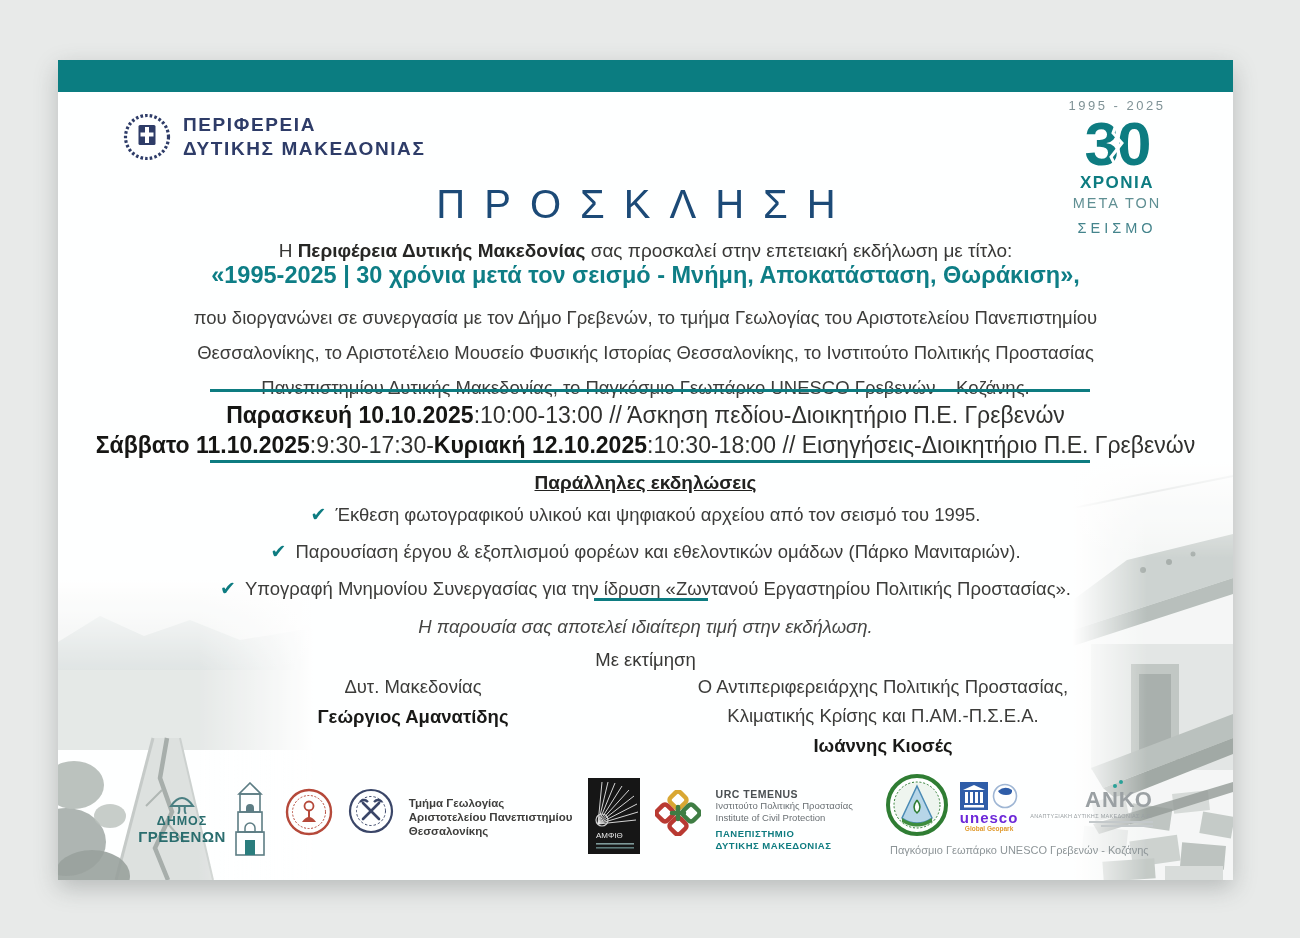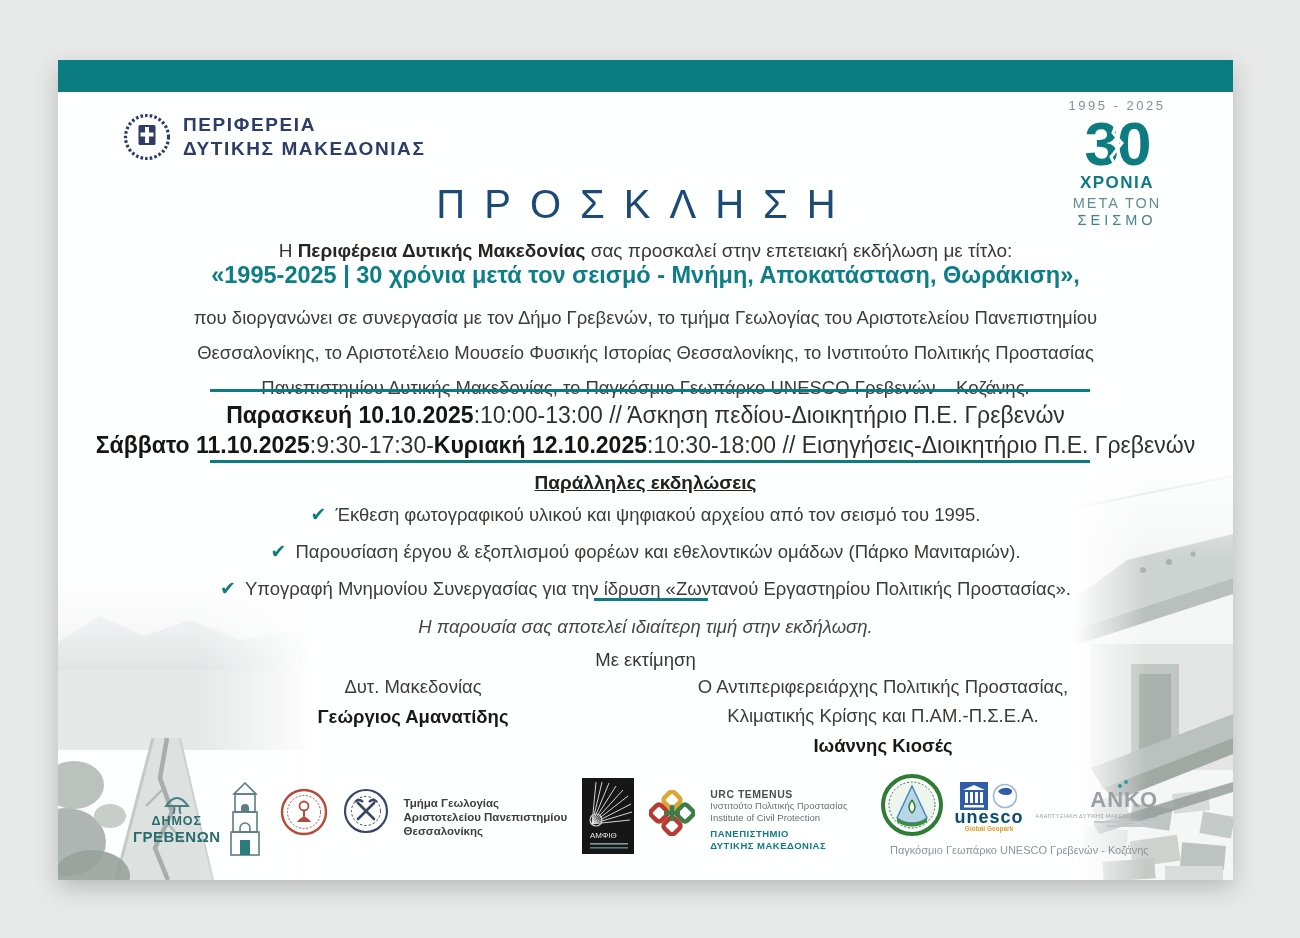--- a/index.html
+++ b/index.html
@@ -12,21 +12,21 @@
 
   
   .region-block { position:absolute; left:64px; top:52px; display:flex; align-items:center; gap:11px; }
   .region-text { color:#2e3c68; font-weight:700; letter-spacing:1.6px; font-size:19px; line-height:24px; }
   .anniv { position:absolute; right:46px; top:38px; width:140px; text-align:center; color:#0d7c81; }
   .anniv-years { font-size:13px; letter-spacing:2.5px; color:#7f9296; margin-bottom:2px; }
   .anniv-30 { position:relative; font-size:62px; font-weight:800; line-height:58px; letter-spacing:-2px; }
   .anniv-30 svg { position:absolute; left:50%; top:2px; transform:translateX(-50%); }
   .anniv-l1 { font-size:17px; font-weight:800; letter-spacing:1.5px; }
   .anniv-l2 { font-size:14.5px; color:#5f8f93; letter-spacing:2px; margin-top:2px; }
-  .anniv-l3 { font-size:14.5px; color:#44848c; letter-spacing:4px; margin-top:1px; }
+  .anniv-l3 { font-size:14.5px; color:#44848c; letter-spacing:4px; margin-top:9px; }
 
   
   .ttl { position:absolute; left:0; top:122px; width:100%; text-align:center; color:#1c4a77;
          font-size:40px; font-weight:500; letter-spacing:19px; }
   .line { position:absolute; left:0; width:100%; text-align:center; color:#383836; font-size:19px; }
   .intro { top:180px; }
   .intro b { color:#262624; }
   .event-title { top:202px; color:#0e7e86; font-weight:800; font-size:23.5px; }
   .orgs { top:240px; line-height:35px; font-size:18.5px; color:#3c3c3a; }
   .rule { position:absolute; left:152px; width:880px; height:3px; background:#0d7c81; }
@@ -55,21 +55,21 @@
   .grev-n1 { font-size:12.5px; letter-spacing:1px; }
   .grev-n2 { font-size:15px; letter-spacing:.5px; }
   .geo-cap { margin-top:22px; font-size:11.5px; line-height:14px; color:#3e3e3c; font-weight:700; }
   .museum { margin-top:4px; }
   .urc-text { margin-top:14px; font-size:9.5px; line-height:12px; color:#6a7074; }
   .urc-text .t1 { font-size:10.5px; font-weight:700; color:#4a4f52; letter-spacing:.5px; }
   .urc-text .uni { color:#0f7c80; font-weight:700; margin-top:4px; letter-spacing:.5px; }
   .right-group { display:flex; flex-direction:column; align-items:center; margin-left:18px; }
   .right-row { display:flex; align-items:center; gap:12px; }
   .unesco-box { display:flex; flex-direction:column; align-items:center; margin-top:4px; }
-  .unesco-word { font-size:18px; font-weight:800; color:#0c4a6e; letter-spacing:1px; line-height:15px; }
+  .unesco-word { font-size:15px; font-weight:800; color:#6d28d9; letter-spacing:1px; line-height:15px; }
   .unesco-sub { font-size:6.5px; color:#e09a2d; font-weight:700; }
   .anko { display:flex; flex-direction:column; align-items:flex-end; margin-top:6px; }
   .anko-name { position:relative; font-size:22px; font-weight:800; color:#9aa0a3; letter-spacing:1px; line-height:22px; }
   .anko-dot { position:absolute; width:4px; height:4px; border-radius:50%; background:#2aa198; }
   .anko-sub { font-size:5.5px; color:#9aa0a3; margin-top:2px; letter-spacing:.3px; }
   .anko-bar { width:64px; height:2px; background:#c3c8ca; margin-top:2px; }
   .geo-caption { margin-top:8px; font-size:11px; color:#8d9598; }
 
   
   .photo-left { position:absolute; left:0; bottom:0; opacity:.78; }

